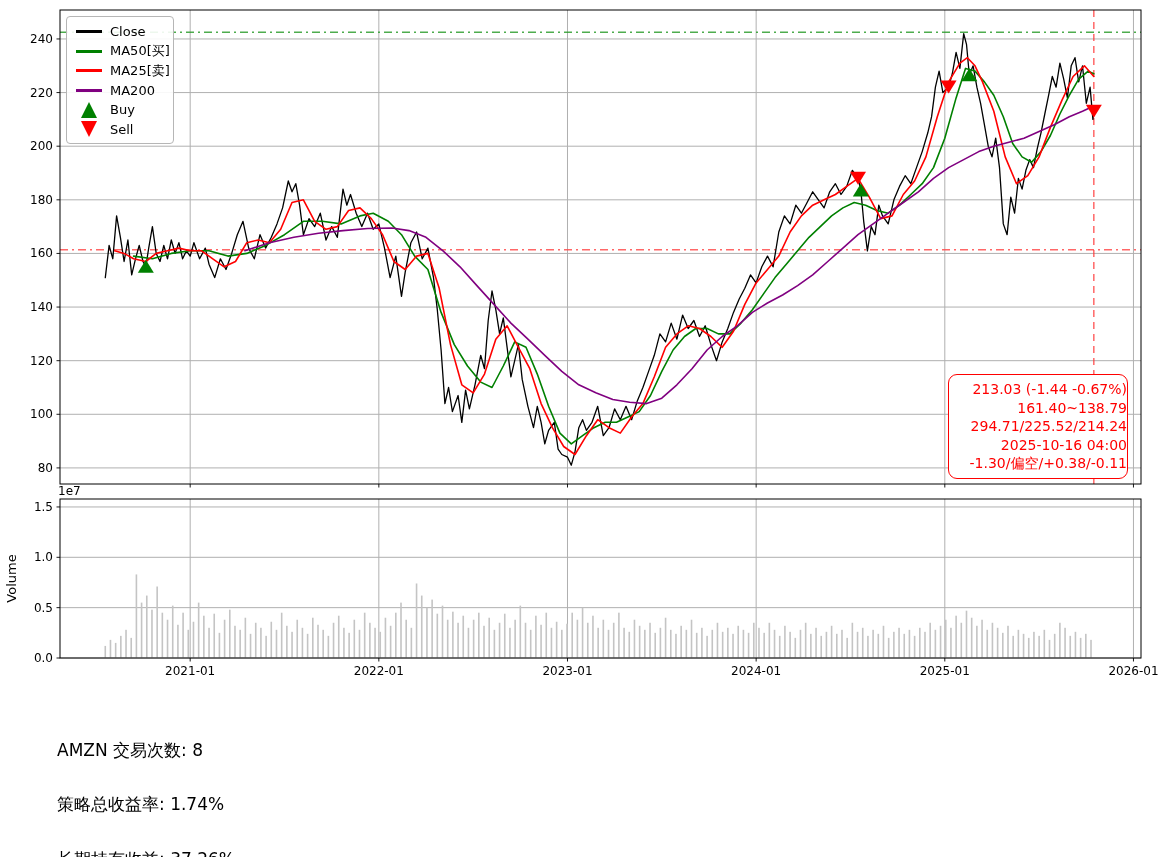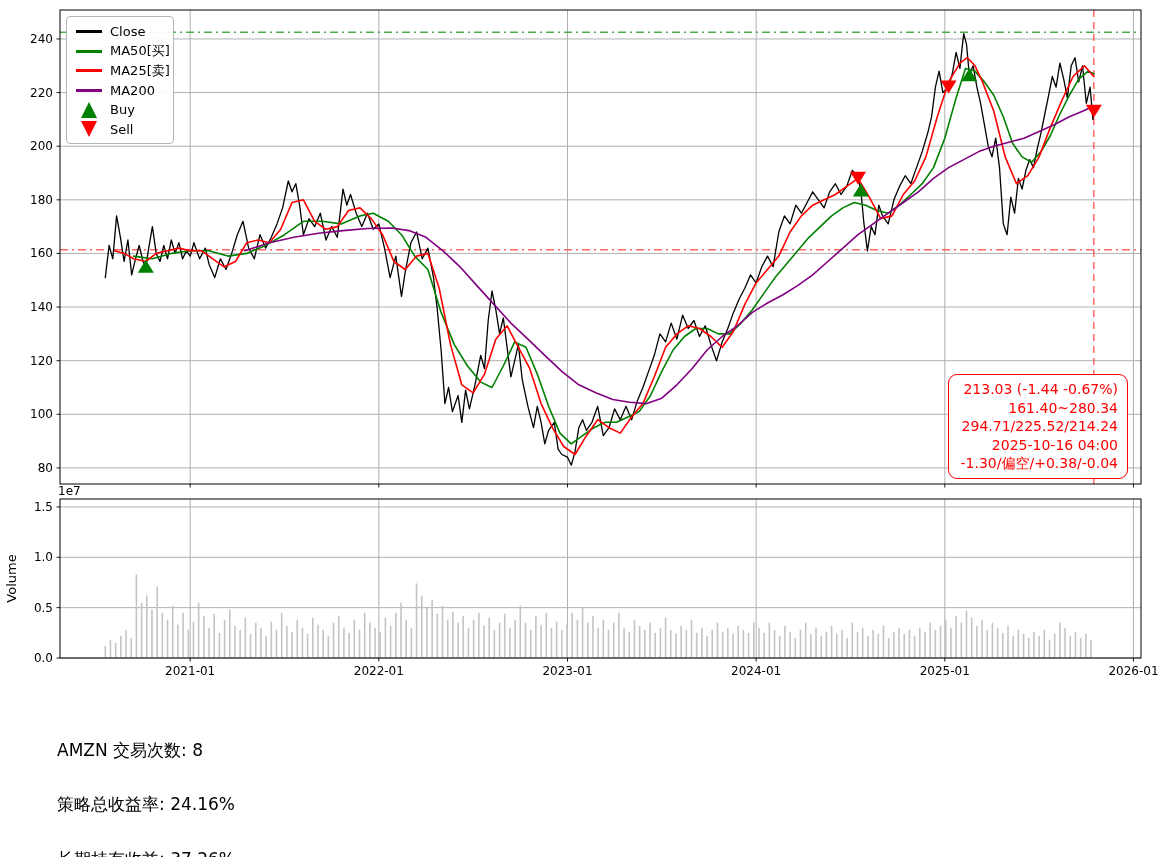--- a/index.html
+++ b/index.html
@@ -10,21 +10,21 @@
           background:rgba(255,255,255,0.9);border:1px solid #b6b6b6;border-radius:4px;
           padding:5px 8px 4px 7px;box-sizing:border-box;}
   .lrow{display:flex;align-items:center;height:19.5px;}
   .lsw{width:30px;display:flex;justify-content:center;align-items:center;flex:0 0 30px;}
   .lline{width:26px;height:3px;}
   .ltri-up{width:0;height:0;border-left:8px solid transparent;border-right:8px solid transparent;border-bottom:16px solid #008000;}
   .ltri-down{width:0;height:0;border-left:8px solid transparent;border-right:8px solid transparent;border-top:16px solid #ff0000;}
   .llbl{font-size:13px;color:#000;margin-left:6px;white-space:nowrap;}
   .annotation{position:absolute;left:948px;top:374px;width:180px;box-sizing:border-box;
               background:#fff;border:1.6px solid #ff0000;border-radius:9px;
-              padding:5px 9px;text-align:right;}
+              padding:5px 0;text-align:right;}
   .annotation div{font-size:14px;line-height:18.6px;color:#ff0000;white-space:nowrap;}
   .stats{position:absolute;left:57px;top:704px;font-size:17px;line-height:18.3px;
          color:#000;white-space:pre;}
 </style>
 </head>
 <body>
 
 <div class="figure">
   <svg id="chart" width="1168" height="857">
       <g>
@@ -353,28 +353,28 @@
             <span class="ltri-down" style="border-top-color: rgb(255, 0, 0);"></span>
           </span>
           <span class="llbl">Sell</span>
         </div>
       </div>
   </div>
 
   <div class="annotation">
     <div id="annotation-lines">
         <div>213.03 (-1.44 -0.67%)</div>
-        <div>161.40~280.34</div>
+        <div>161.40~138.79</div>
         <div>294.71/225.52/214.24</div>
         <div>2025-10-16 04:00</div>
-        <div>-1.30/偏空/+0.38/-0.04</div>
+        <div>-1.30/偏空/+0.38/-0.11</div>
       </div>
   </div>
 
   <div class="stats">
     <div>AMZN 交易次数: 8</div>
-    <div>策略总收益率: 24.16%</div>
+    <div>策略总收益率: 1.74%</div>
     <div>长期持有收益: 37.26%</div>
     
     
     
   </div>
 </div>
 
 </body></html>

